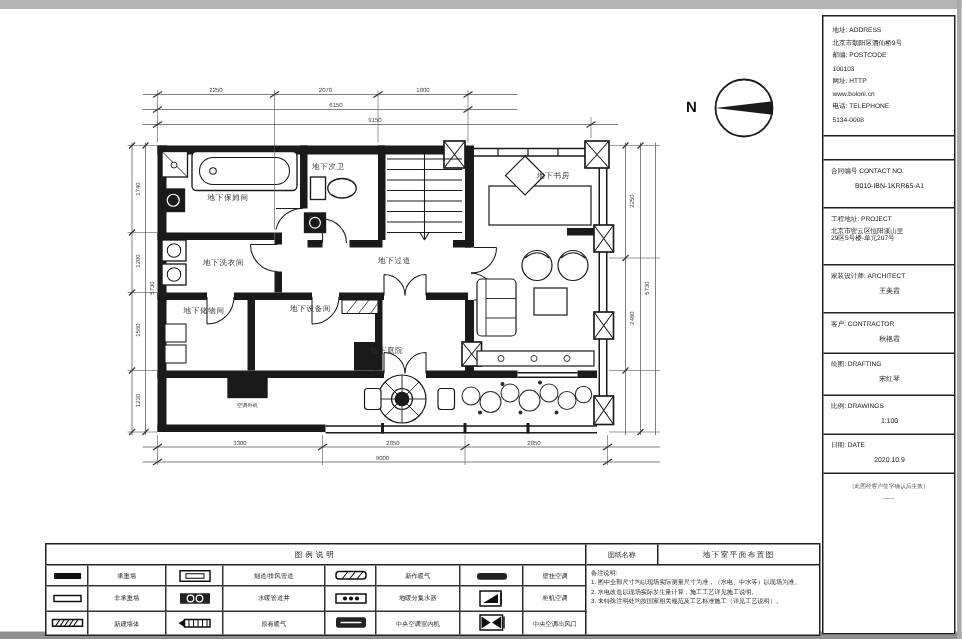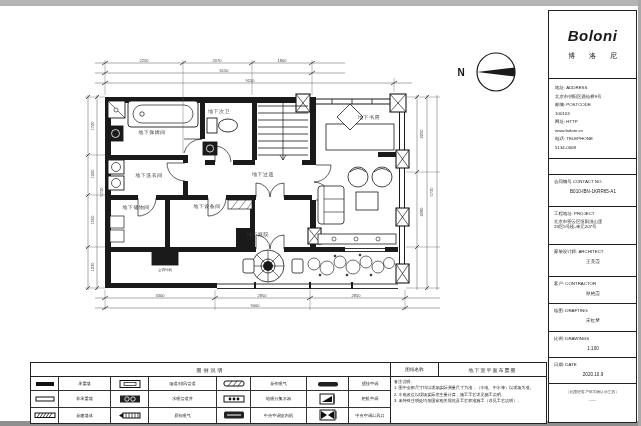--- a/index.html
+++ b/index.html
@@ -270,24 +270,20 @@
 <span class="dim dimv" style="left:101px;top:192px;">5730</span>
 <span class="dim dimv" style="left:421px;top:134px;">2250</span>
 <span class="dim dimv" style="left:421px;top:212px;">2480</span>
 <span class="dim dimv" style="left:431px;top:192px;">5730</span>
 <span class="dim" style="left:160px;top:295px;">3300</span>
 <span class="dim" style="left:262px;top:295px;">2850</span>
 <span class="dim" style="left:356px;top:295px;">2850</span>
 <span class="dim" style="left:255px;top:305px;">9000</span>
 
 <div class="titleblock">
-  <div class="tb-sec tb-logo">
-    <div class="logo">Boloni</div>
-    <div class="logo-sub">博 洛 尼</div>
-  </div>
   <div class="tb-sec tb-addr">
     <div>地址: ADDRESS</div>
     <div>北京市朝阳区酒仙桥9号</div>
     <div>邮编: POSTCODE</div>
     <div>100103</div>
     <div>网址: HTTP</div>
     <div>www.boloni.cn</div>
     <div>电话: TELEPHONE</div>
     <div>5134-0008</div>
   </div>

